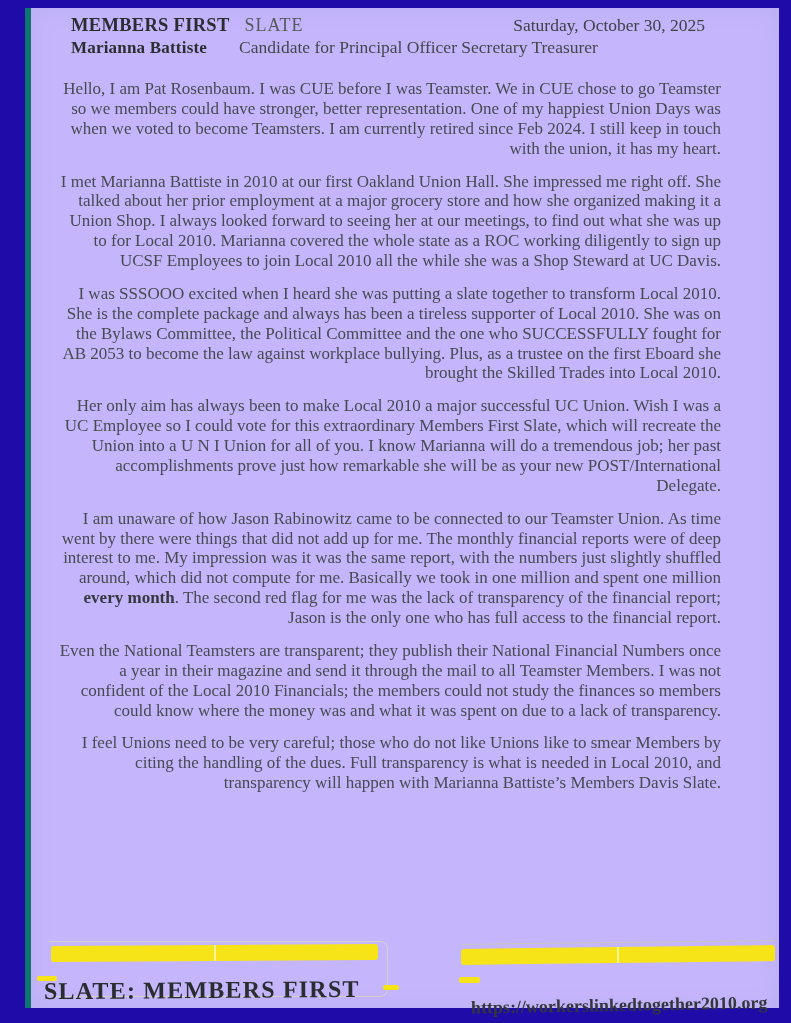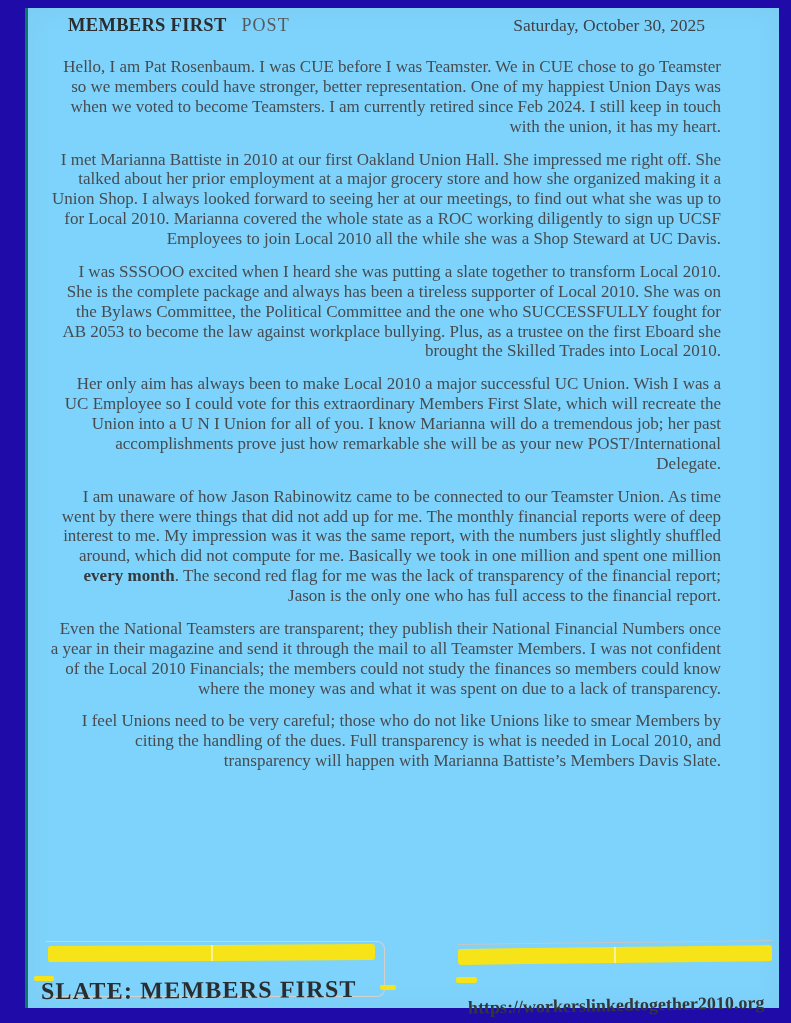--- a/index.html
+++ b/index.html
@@ -3,22 +3,22 @@
 <meta charset="utf-8">
 <style>
   html,body{margin:0;padding:0;}
   body{
     width:791px;height:1023px;position:relative;overflow:hidden;
     background:#1f0ca8;
     font-family:"Liberation Serif","DejaVu Serif",serif;
   }
   .page{
     position:absolute;left:25px;top:8px;right:12px;bottom:15px;
-    background:#7dd3fc;
-    border-left:3px solid #0f766e;
+    background:#c4b5fd;
+    border-left:6px solid #0f766e;
     box-shadow:inset 0 0 25px rgba(120,110,100,0.08);
   }
   
   .hdr{padding:7px 24px 0 40px;color:#2b2e31;}
   .hdr-row1{display:flex;align-items:baseline;}
   .slate-name{font-weight:bold;font-size:18.5px;letter-spacing:.3px;color:#2b2e31;}
   .slate-word{margin-left:15px;font-size:18px;color:#565a5e;letter-spacing:1px;}
   .hdr-date{margin-left:auto;margin-right:50px;font-size:17.5px;color:#3e4246;}
   .hdr-row2{display:flex;align-items:baseline;margin-top:1px;}
   .cand-name{font-weight:bold;font-size:17px;color:#2b2e31;letter-spacing:.2px;}
@@ -52,22 +52,26 @@
        font-size:18px;color:#33373b;transform:rotate(-1deg);text-decoration:none;}
 </style>
 </head>
 <body>
 
 <div class="page">
 
   <div class="hdr">
     <div class="hdr-row1">
       <span class="slate-name">MEMBERS FIRST</span>
-      <span class="slate-word">POST</span>
+      <span class="slate-word">SLATE</span>
       <span class="hdr-date">Saturday, October 30, 2025</span>
+    </div>
+    <div class="hdr-row2">
+      <span class="cand-name">Marianna Battiste</span>
+      <span class="cand-title">Candidate for Principal Officer Secretary Treasurer</span>
     </div>
   </div>
 
   <div class="letter">
       <p><span>Hello, I am Pat Rosenbaum.  I was CUE before I was Teamster.  We in CUE chose to go Teamster so we members could have stronger, better representation.  One of my happiest Union Days was when we voted to become Teamsters.  I am currently retired since Feb 2024.  I still keep in touch with the union, it has my heart.</span></p>
       <p><span>I met Marianna Battiste in 2010 at our first Oakland Union Hall.  She impressed me right off.  She talked about her prior employment at a major grocery store and how she organized making it a Union Shop.  I always looked forward to seeing her at our meetings, to find out what she was up to for Local 2010.  Marianna covered the whole state as a ROC working diligently to sign up UCSF Employees to join Local 2010 all the while she was a Shop Steward at UC Davis.</span></p>
       <p><span>I was SSSOOO excited when I heard she was putting a slate together to transform Local 2010.  She is the complete package and always has been a tireless supporter of Local 2010.  She was on the Bylaws Committee, the Political Committee and the one who SUCCESSFULLY fought for AB 2053 to become the law against workplace bullying.  Plus, as a trustee on the first Eboard she brought the Skilled Trades into Local 2010.</span></p>
       <p><span>Her only aim has always been to make Local 2010 a major successful UC Union.  Wish I was a UC Employee so I could vote for this extraordinary Members First Slate, which will recreate the Union into a U N I Union for all of you.  I know Marianna will do a tremendous job; her past accomplishments prove just how remarkable she will be as your new POST/International Delegate.</span></p>
       <p><span>I am unaware of how Jason Rabinowitz came to be connected to our Teamster Union.  As time went by there were things that did not add up for me.  The monthly financial reports were of deep interest to me.  My impression was it was the same report, with the numbers just slightly shuffled around, which did not compute for me.  Basically we took in one million and spent one million </span><span class="b">every month</span><span>.  The second red flag for me was the lack of transparency of the financial report; Jason is the only one who has full access to the financial report.</span></p>
       <p><span>Even the National Teamsters are transparent; they publish their National Financial Numbers once a year in their magazine and send it through the mail to all Teamster Members.  I was not confident of the Local 2010 Financials; the members could not study the finances so members could know where the money was and what it was spent on due to a lack of transparency.</span></p>

